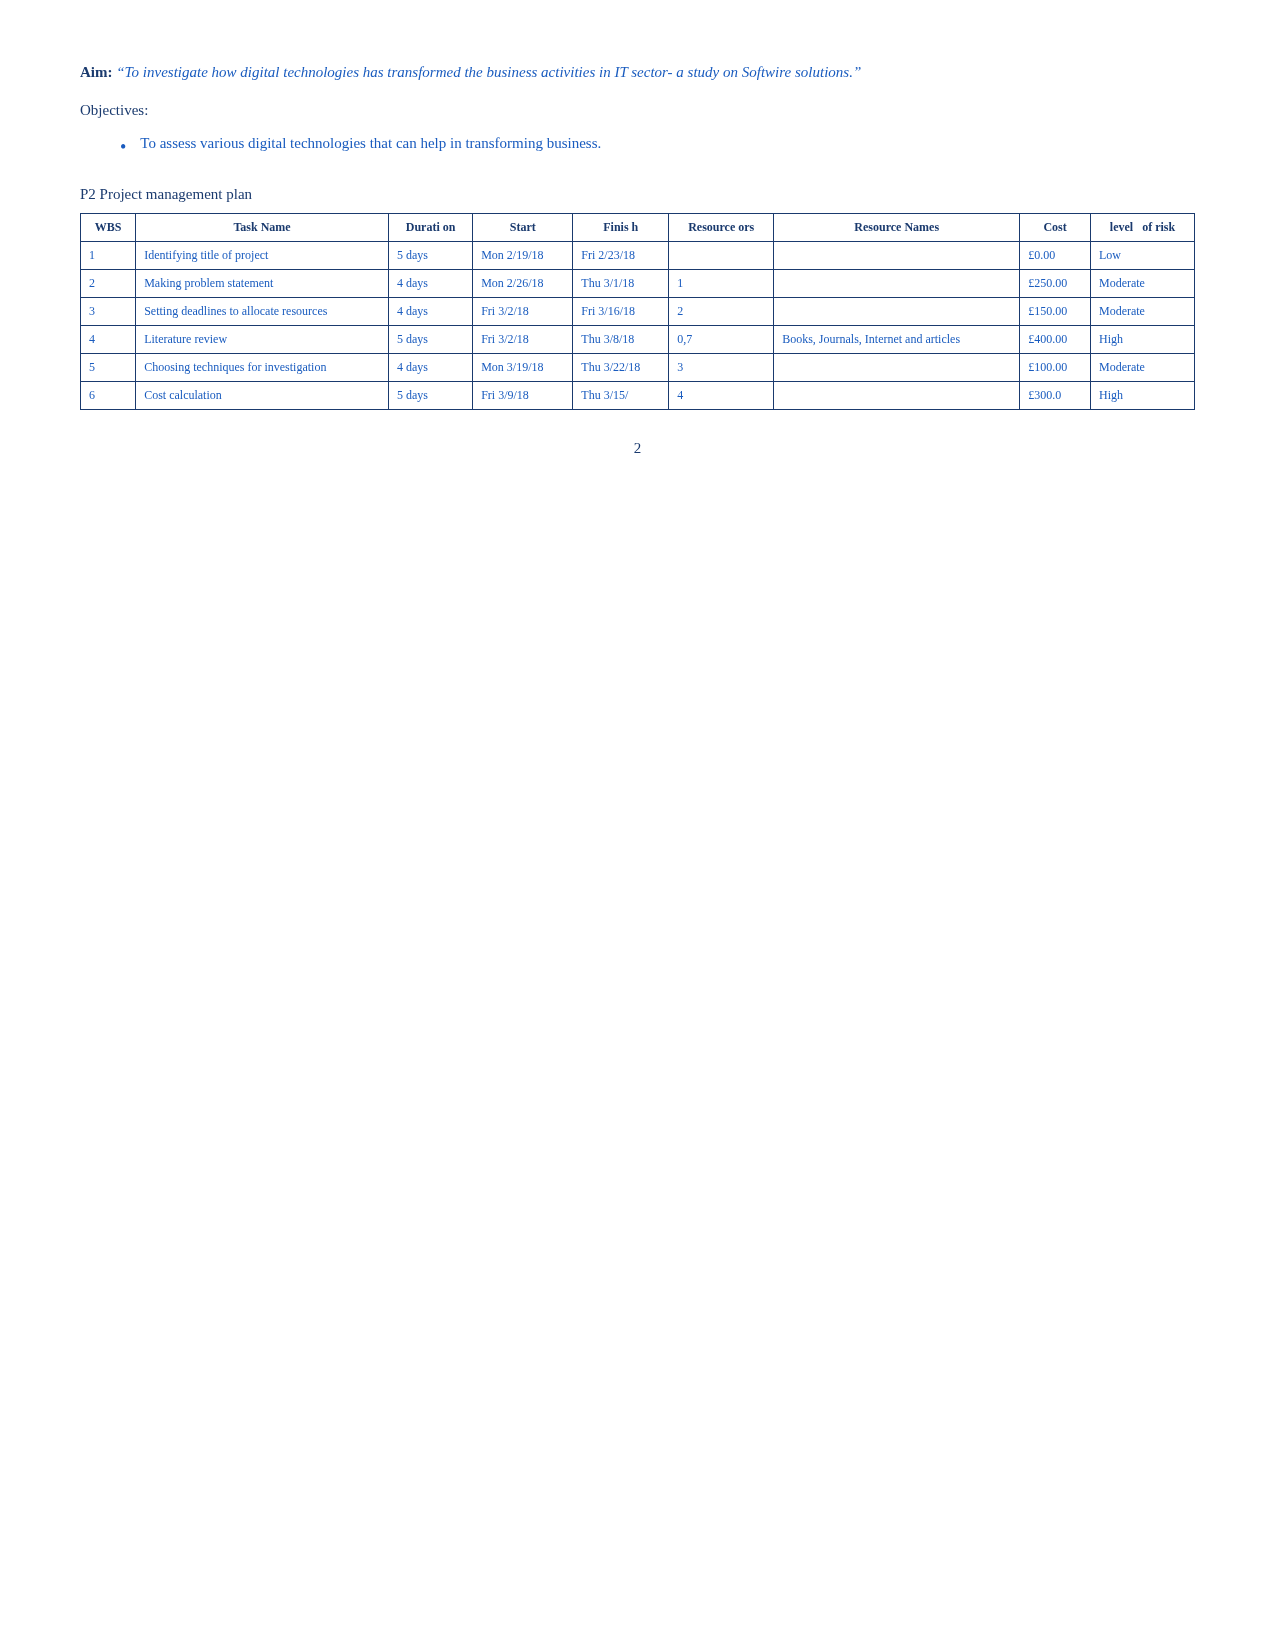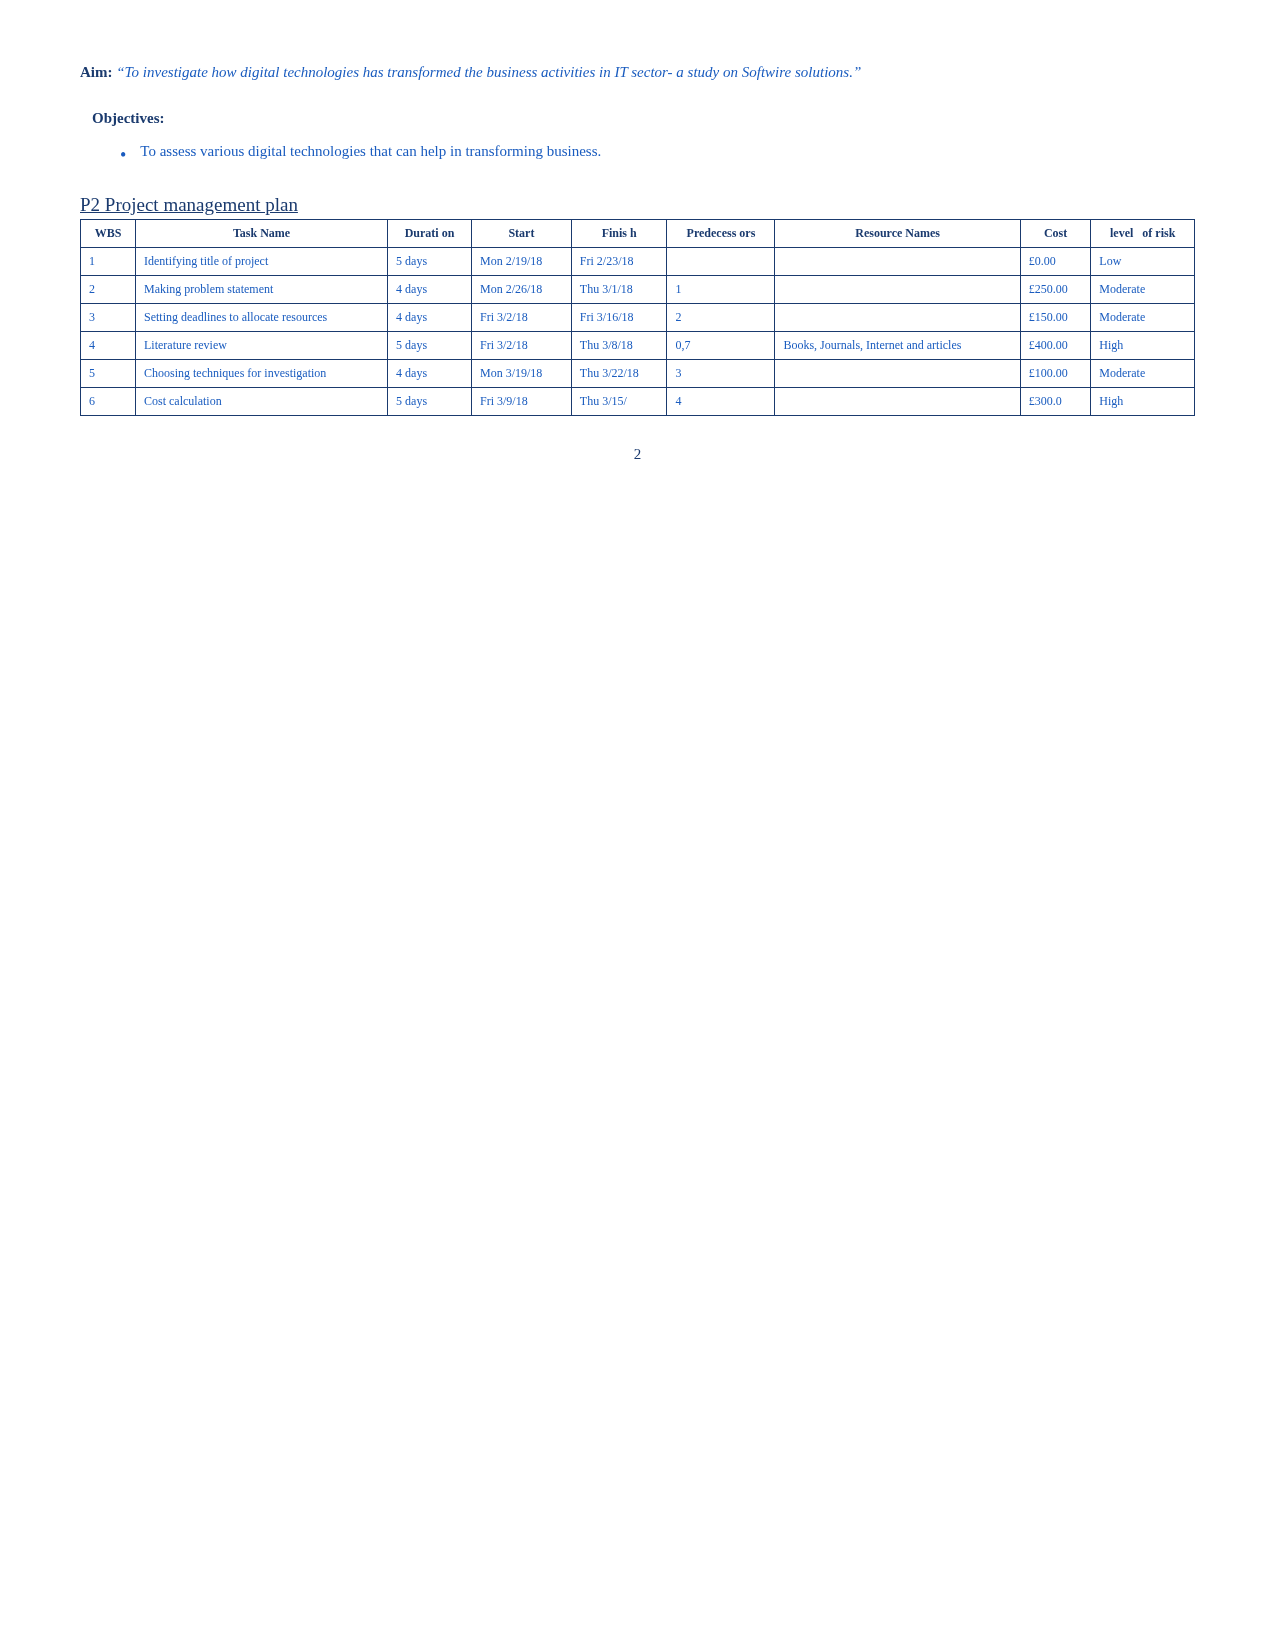--- a/index.html
+++ b/index.html
@@ -6,37 +6,36 @@
     body {
       background: #fff;
       font-family: 'Times New Roman', Times, serif;
       font-size: 15px;
       color: #1a3a6e;
       width: 1275px;
       min-height: 1650px;
       padding: 60px 80px 80px 80px;
     }
     .aim-section {
-      margin-bottom: 24px;
+      margin-bottom: 16px;
       line-height: 1.7;
     }
     .aim-label {
       font-weight: bold;
       color: #1a3a6e;
       font-style: normal;
     }
     .aim-text {
       font-style: italic;
       color: #1a5cbf;
     }
     .objectives-label {
-      font-weight: bold;
+      font-weight: normal;
       color: #1a3a6e;
       margin-bottom: 12px;
-      margin-left: 12px;
     }
     .objectives-list {
       list-style: none;
       margin-left: 40px;
       margin-bottom: 24px;
       text-align: right;
     }
     .objectives-list li {
       margin-bottom: 16px;
       color: #1a5cbf;
@@ -46,24 +45,23 @@
     }
     .objectives-list li::before {
       content: '•';
       font-size: 18px;
       margin-right: 14px;
       margin-top: 1px;
       flex-shrink: 0;
     }
     .section-title {
       font-weight: normal;
-      text-decoration: underline;
       color: #1a3a6e;
-      margin-bottom: 3px;
-      font-size: 19px;
+      margin-bottom: 10px;
+      font-size: 15px;
     }
     table {
       border-collapse: collapse;
       width: 100%;
       color: #1a5cbf;
       font-size: 12px;
     }
     th, td {
       border: 1px solid #1a3a6e;
       padding: 6px 8px;
@@ -109,21 +107,21 @@
 <div class="section-title">P2 Project management plan</div>
 
 <table>
   <thead>
     <tr>
       <th>WBS</th>
       <th>Task Name</th>
       <th>Durati on</th>
       <th>Start</th>
       <th>Finis h</th>
-      <th>Predecess ors</th>
+      <th>Resource ors</th>
       <th>Resource Names</th>
       <th>Cost</th>
       <th>level&nbsp;&nbsp;&nbsp;of risk</th>
     </tr>
   </thead>
   <tbody>
     <tr>
       <td>1</td>
       <td>Identifying  title  of project</td>
       <td>5 days</td>

